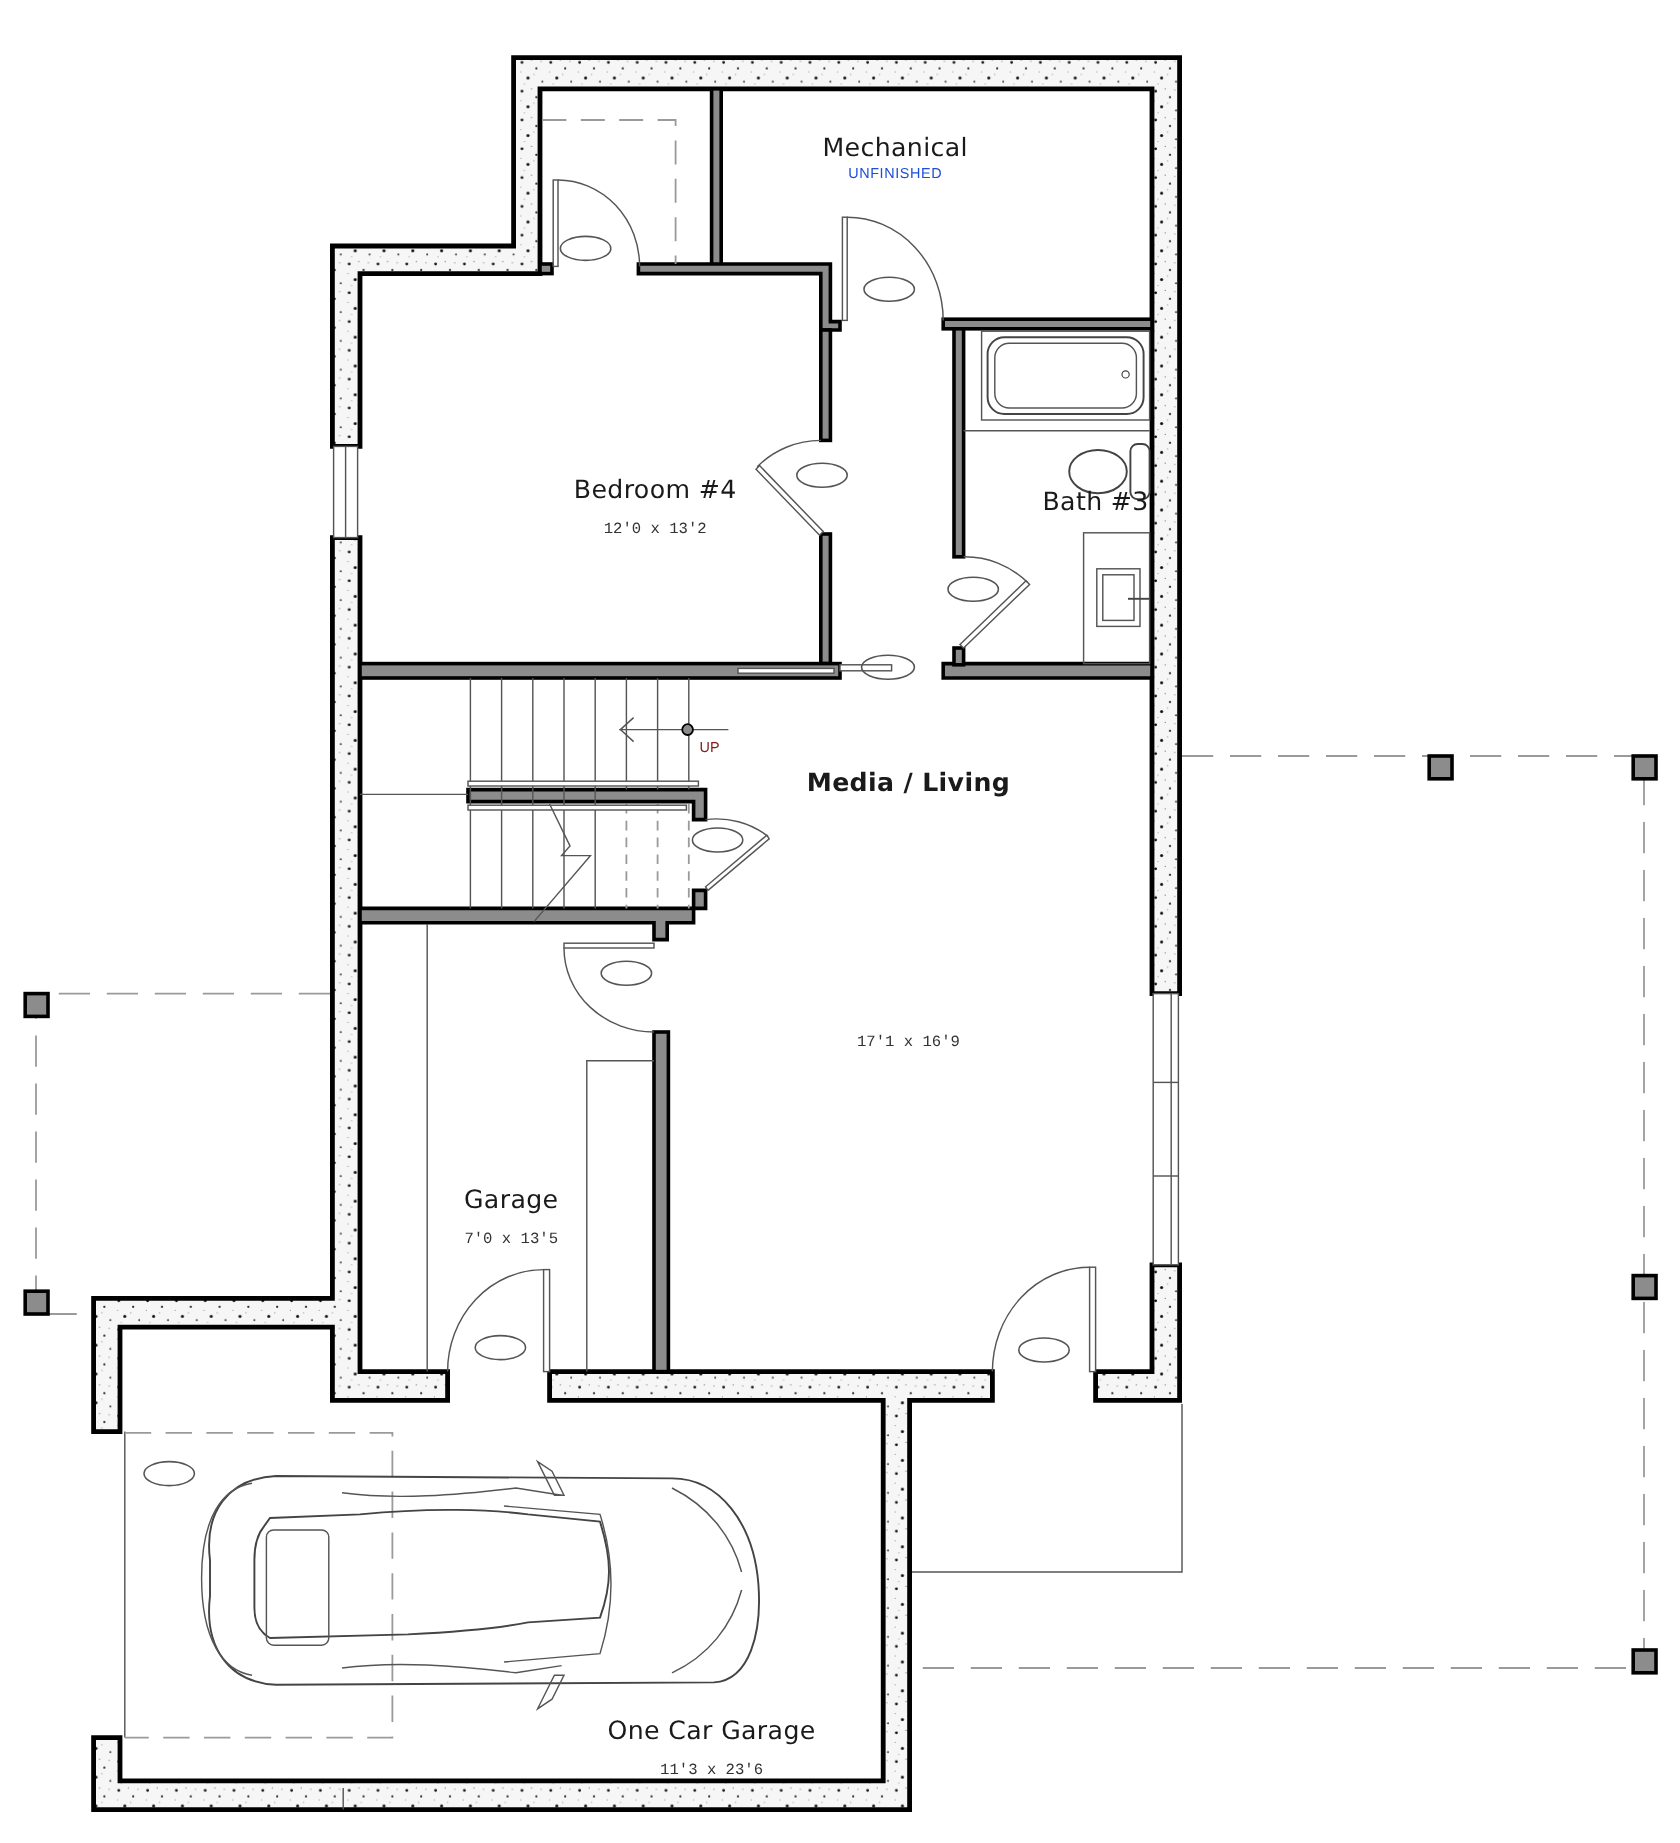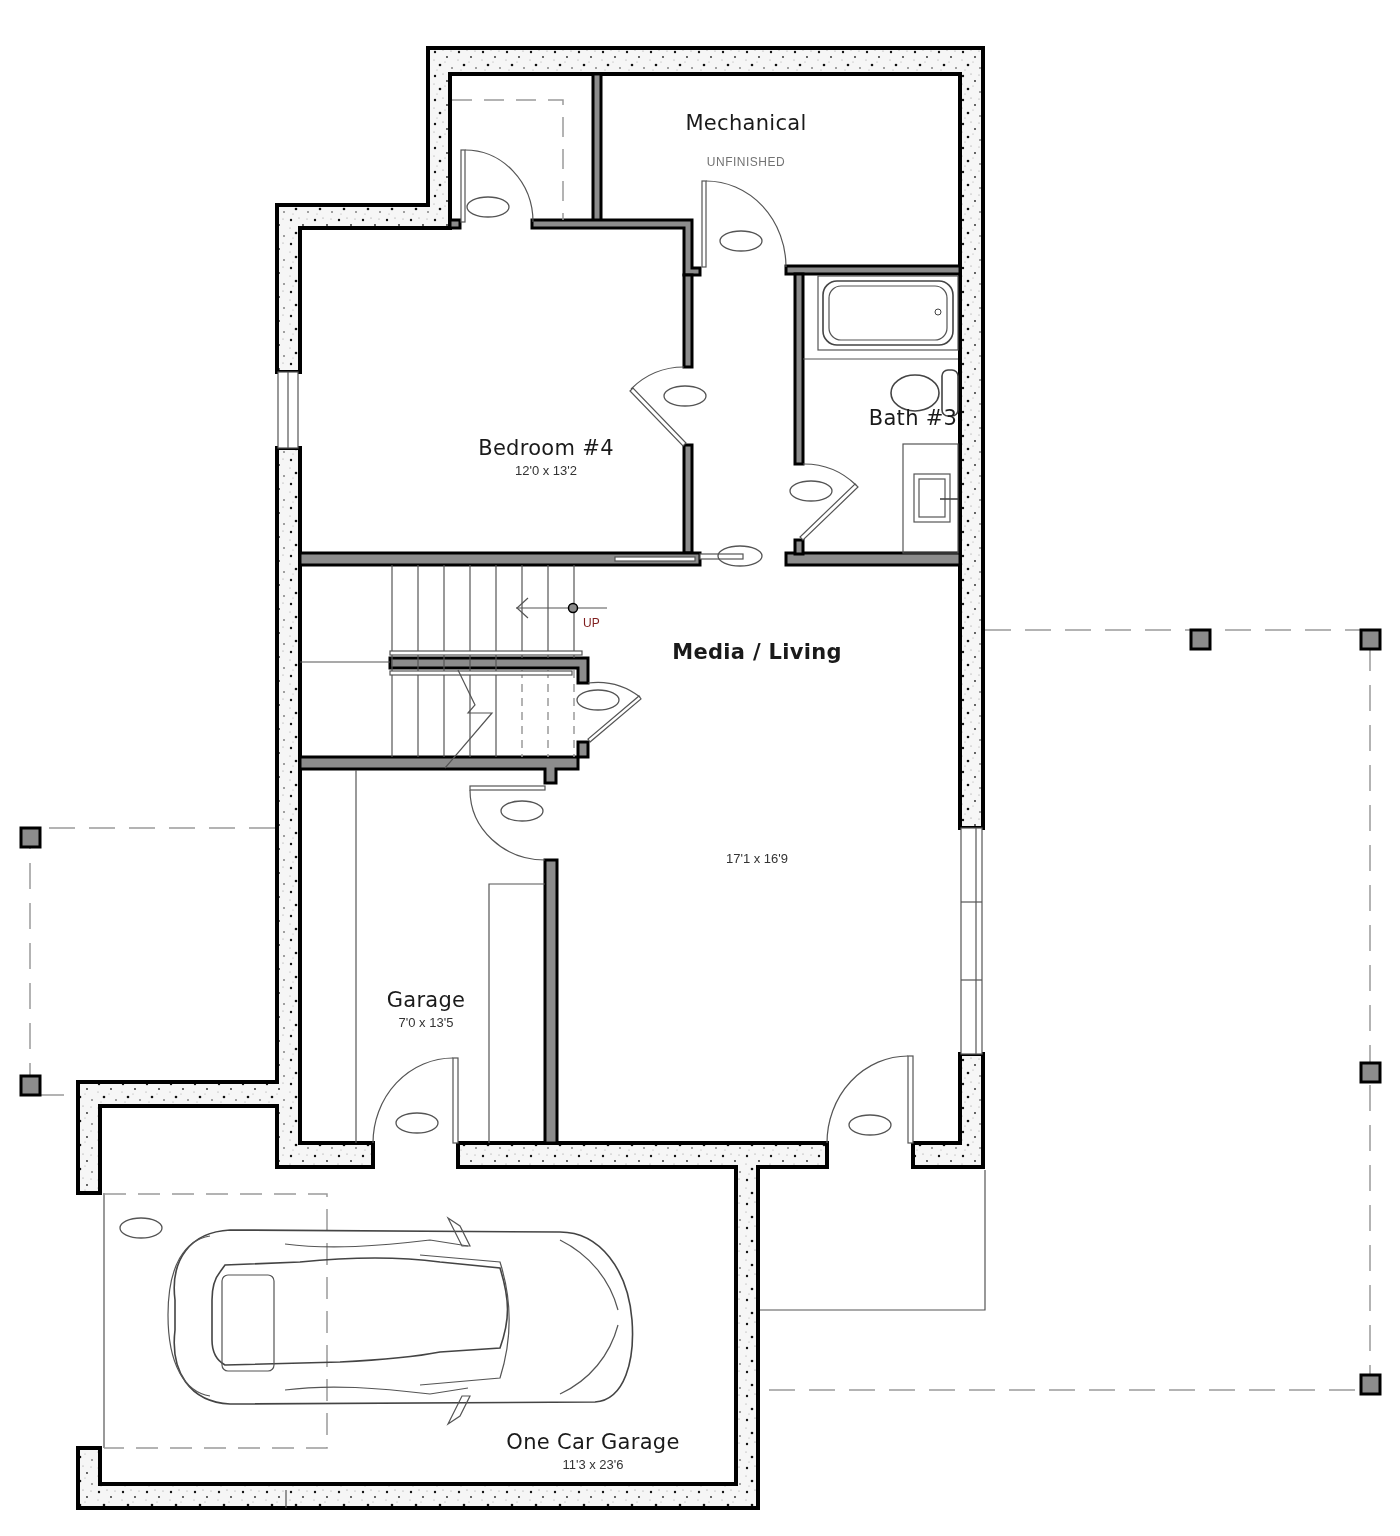--- a/index.html
+++ b/index.html
@@ -8,22 +8,22 @@
   .int { fill: #8c8c8c; stroke: #000; stroke-width: 3; }
   .thin { fill: none; stroke: #555; stroke-width: 1.2; }
   .thin2 { fill: none; stroke: #444; stroke-width: 1.6; }
   .dash { fill: none; stroke: #9a9a9a; stroke-width: 1.5; stroke-dasharray: 26 14; }
   .post { fill: #8c8c8c; stroke: #000; stroke-width: 3; }
   .oval { fill: none; stroke: #555; stroke-width: 1.3; }
   .leaf { fill: #fff; stroke: #555; stroke-width: 1.2; }
   .win { fill: #fff; stroke: #555; stroke-width: 1.2; }
   .label { position: absolute; text-align: center; color: #1a1a1a; white-space: nowrap; transform: translateX(-50%); }
   .room-name { font-family: "DejaVu Sans", sans-serif; font-size: 21px; letter-spacing: 0.3px; }
-  .room-dim { font-family: Liberation Sans, sans-serif; font-size: 13px; color: #333; margin-top: 3px; }
-  .room-note { font-family: "Liberation Sans", sans-serif; font-size: 12px; color: #737373; letter-spacing: 0.5px; margin-top: 20px; text-align: center; }
+  .room-dim { font-family: Liberation Mono, monospace; font-size: 13px; color: #333; margin-top: 13px; }
+  .room-note { font-family: "Liberation Sans", sans-serif; font-size: 12px; color: #1d4ed8; letter-spacing: 0.5px; margin-top: 2px; text-align: center; }
   .up { position: absolute; font-family: "Liberation Sans", sans-serif; font-size: 12px; color: #7f1d1d; }
 </style>
 </head>
 <body>
 
 <svg id="plan" viewBox="0 0 1400 1536" xmlns="http://www.w3.org/2000/svg">
   <defs>
     <pattern id="speck" width="24" height="24" patternUnits="userSpaceOnUse">
       <rect width="24" height="24" fill="#f6f6f6"></rect>
       <circle cx="3" cy="4" r="1.2" fill="#111"></circle>
@@ -209,21 +209,21 @@
     <path class="thin" d="M560,1240 C590,1255 610,1280 618,1310 M560,1394 C590,1380 610,1355 618,1325"></path>
   </g>
   <line class="thin" x1="286" y1="1490" x2="286" y2="1508"></line>
 </svg>
 
 <div class="label" style="left:746px; top:111px;">
   <div class="room-name">Mechanical</div>
   <div class="room-note">UNFINISHED</div>
 </div>
 
-<div class="label" style="left:546px; top:436px;">
+<div class="label" style="left:546px; top:396px;">
   <div class="room-name">Bedroom #4</div>
   <div class="room-dim">12'0 x 13'2</div>
 </div>
 
 <div class="label" style="left:877px; top:406px;margin-left:36px;">
   <div class="room-name">Bath #3</div>
 </div>
 
 <div class="label" style="left:757px; top:640px;font-weight:bold;">
   <div class="room-name">Media / Living</div>

